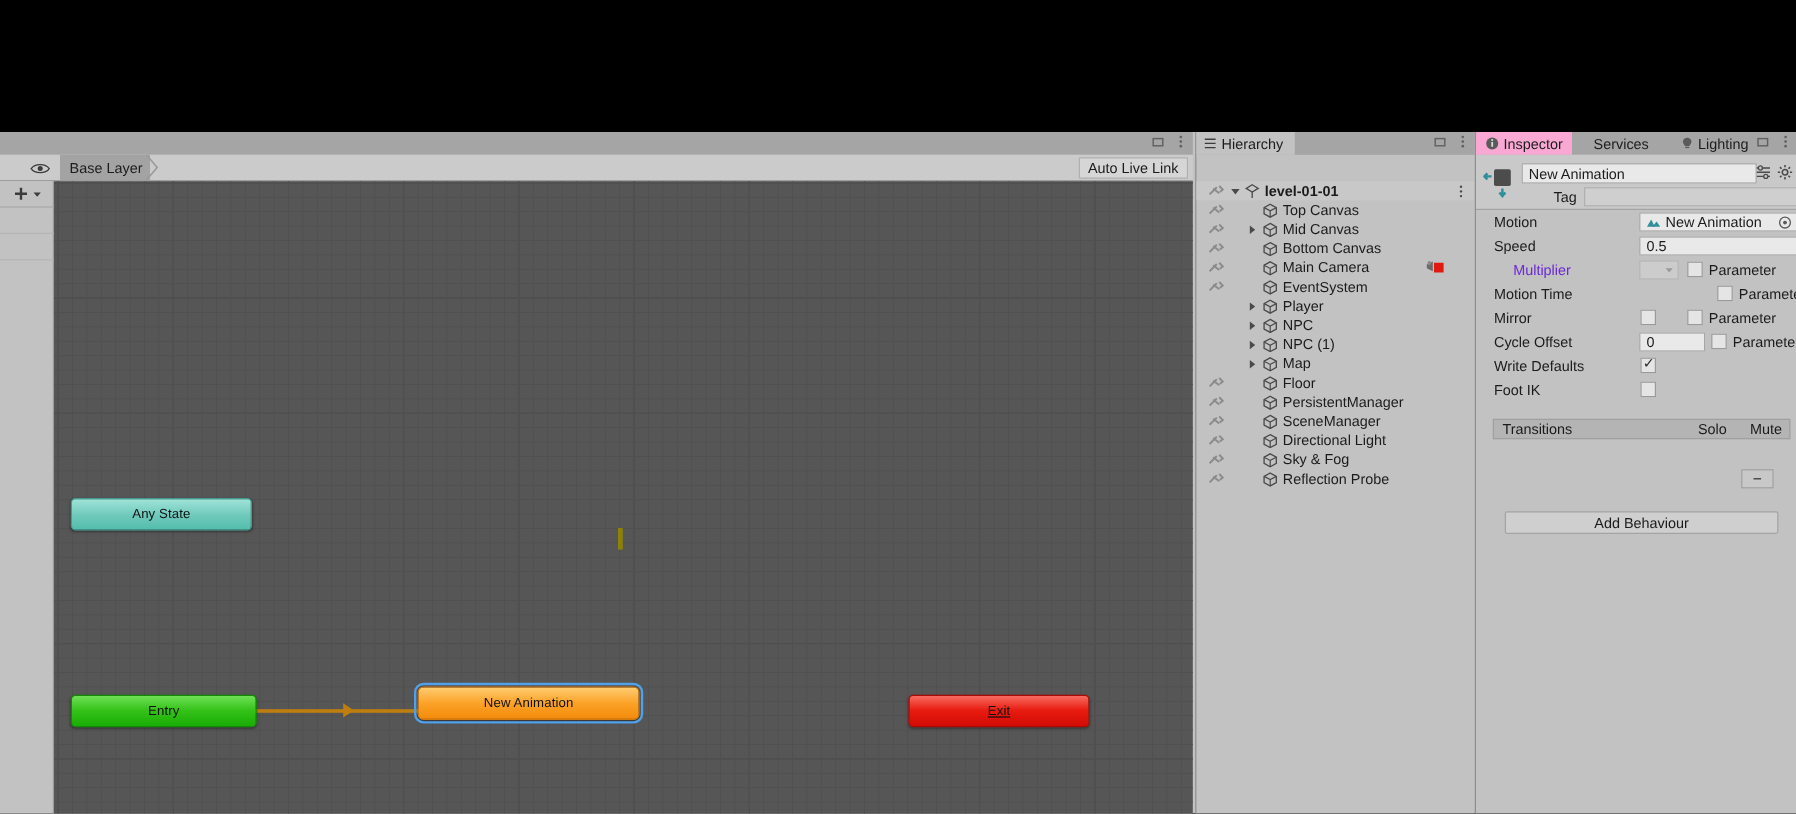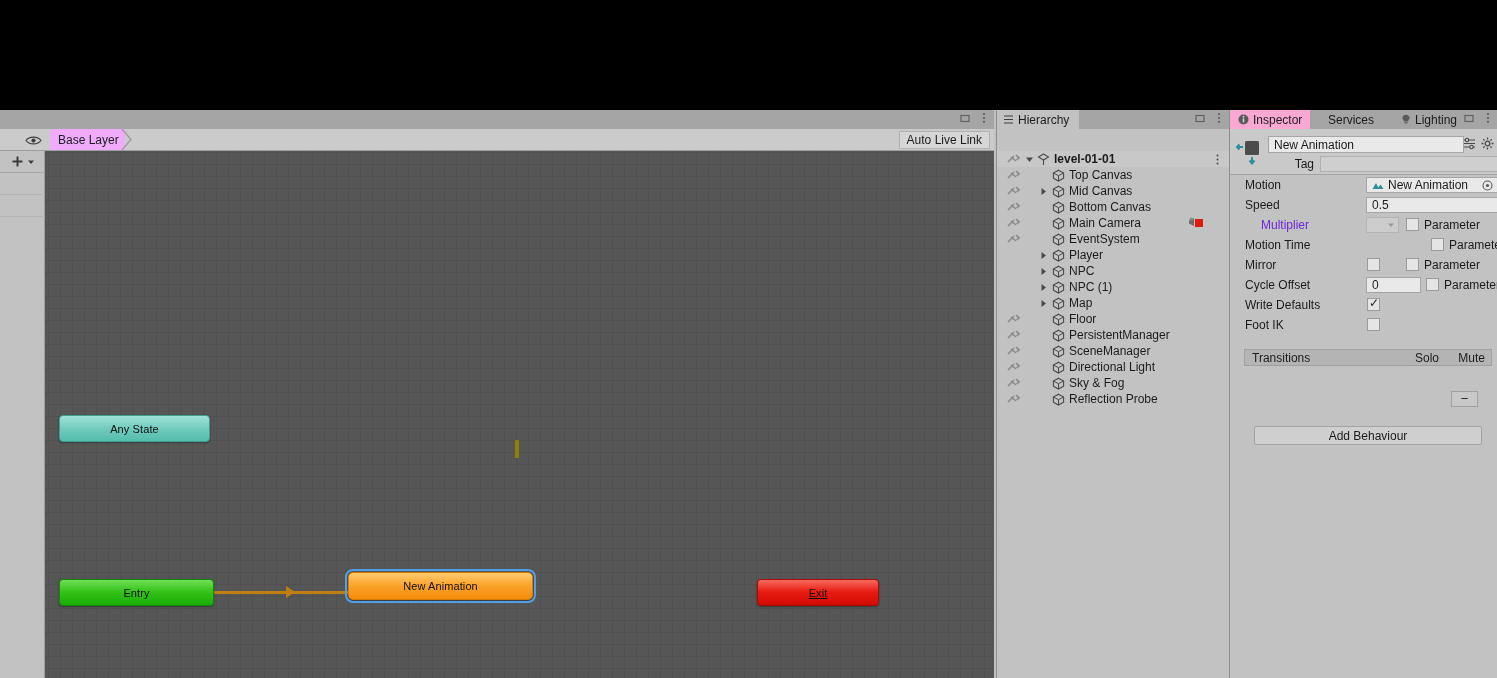--- a/index.html
+++ b/index.html
@@ -15,21 +15,21 @@
   
   #animator-window{ position:absolute; left:0; top:0; width:994px; height:568px; background:#c2c2c2; }
   .anim-tabstrip{ position:absolute; left:0; top:0; width:994px; height:19px; background:#a5a5a5; }
   .anim-tabstrip .right-icons{ position:absolute; right:4px; top:2px; display:flex; gap:7px; align-items:center; }
   .win-icon{ width:12px; height:12px; opacity:.75; }
 
   .anim-toolbar{ position:absolute; left:0; top:19px; width:994px; height:22px; background:#cbcbcb;
                  border-bottom:1px solid #9e9e9e; }
   .eye-cell{ position:absolute; left:18px; top:2px; width:30px; height:18px; display:flex; align-items:center; justify-content:center; }
   .layer-crumb{ position:absolute; left:50px; top:0; height:21px; display:flex; align-items:center;
-                padding:0 6px 0 8px; background:#f0abfc; color:#1c1c1c; font-size:12px; }
+                padding:0 6px 0 8px; background:#a3a3a3; color:#1c1c1c; font-size:12px; }
   .crumb-arrow{ position:absolute; left:120px; top:0; width:16px; height:21px; }
   .auto-live{ position:absolute; right:4px; top:2px; height:18px; padding:0 7px; background:#d6d6d6;
               border:1px solid #b0b0b0; border-radius:1px; display:flex; align-items:center;
               font-size:12px; color:#1b1b1b; }
 
   .layers-rail{ position:absolute; left:0; top:41px; width:45px; height:527px; background:#c2c2c2;
                 border-right:1px solid #9c9c9c; }
   .rail-add{ position:absolute; left:0; top:0; width:45px; height:22px; display:flex; align-items:center;
              justify-content:center; gap:3px; border-bottom:1px solid #a8a8a8; }
   .rail-row{ position:absolute; left:0; width:45px; height:22px; border-bottom:1px solid #b5b5b5; }
@@ -174,21 +174,21 @@
 
       <div class="node node-anystate" style="left:14px; top:264px; width:151px;">
         <span>Any State</span>
       </div>
       <div class="node node-entry" style="left:14px; top:428px; width:155px;">
         <span>Entry</span>
       </div>
       <div class="node node-state node-selected" style="left:303px; top:421px; width:185px; height:28px;">
         <span>New Animation</span>
       </div>
-      <div class="node node-exit" style="left:712px; top:428px; width:122px;text-decoration:underline;">
+      <div class="node node-exit" style="left:712px; top:428px; width:151px;text-decoration:underline;">
         <span>Exit</span>
       </div>
     </div>
   </div>
 
   <div id="hierarchy-window">
     <div class="h-tabstrip">
       <div class="h-tab">
         <svg width="11" height="11" viewBox="0 0 11 11">
           <path d="M1 2 H10 M1 5.5 H10 M1 9 H10" stroke="#3c3c3c" stroke-width="1.2"></path>

